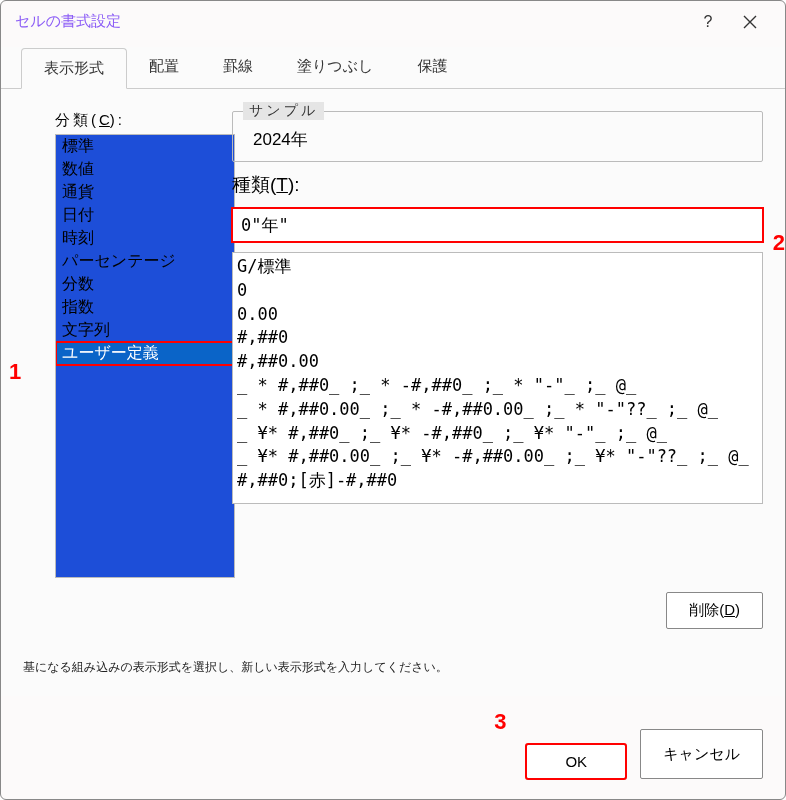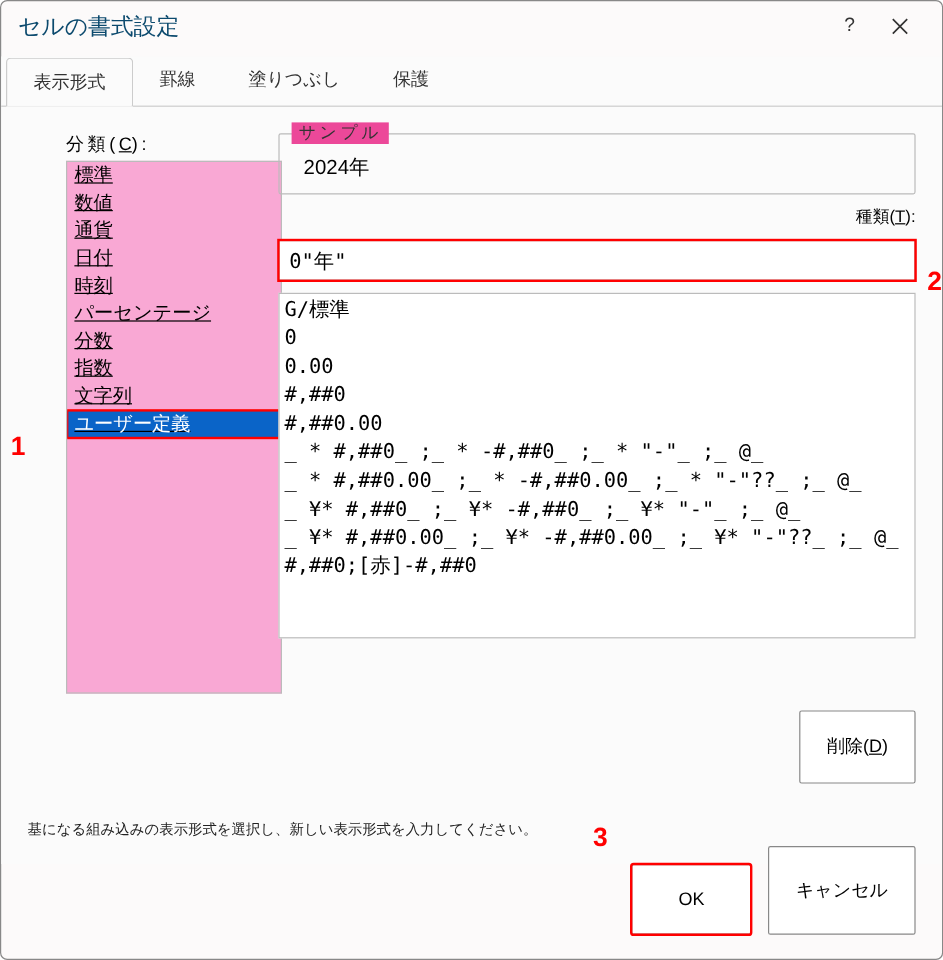--- a/index.html
+++ b/index.html
@@ -1,48 +1,48 @@
 <!DOCTYPE html>
 <html><head>
 <meta charset="utf-8">
 <style>
 * { box-sizing: border-box; margin: 0; padding: 0; }
 body { font-family: "Meiryo", "Yu Gothic", sans-serif; font-size: 14px; background: #fff; }
 .dialog { width: 786px; height: 800px; border: 1px solid #888; border-radius: 6px; background: #fcfafa; position: relative; }
 .titlebar { height: 42px; display: flex; align-items: center; padding: 0 14px; border-bottom: 1px solid transparent; }
-.titlebar .title { flex: 1; font-size: 19px; color: #0c4a6e; font-family: Liberation Serif, serif; }
+.titlebar .title { flex: 1; font-size: 15px; color: #8b5cf6; font-family: Liberation Serif, serif; }
 .titlebar .help-btn, .titlebar .close-btn { width: 42px; height: 32px; display: flex; align-items: center; justify-content: center; background: none; border: none; font-size: 16px; cursor: pointer; color: #333; }
 .titlebar .close-btn svg { width: 14px; height: 14px; }
 
 .client { padding: 0 0 20px 0; background: #fbfbfb; }
-.tabs { display: flex; border-bottom: 1px solid #ccc; padding-left: 4px; margin-top: 4px; }
+.tabs { display: flex; border-bottom: 1px solid #ccc; padding-left: 20px; margin-top: 4px; }
 .tab { padding: 10px 22px; cursor: pointer; color: #333; font-size: 15px; }
 .tab.active { border: 1px solid #ccc; border-bottom: 1px solid #fbfbfb; background: #fbfbfb; position: relative; top: 1px; border-radius: 4px 4px 0 0; }
 
 .content { padding: 22px 22px 0 22px; display: flex; gap: 20px; }
 .left { width: 157px; margin-left: 32px; }
 .left-label { margin-bottom: 4px; font-size: 15px; letter-spacing: 3px; }
 .left-label .key { text-decoration: underline; letter-spacing: 0; }
-.category-list { width: 180px; height: 444px; border: 1px solid #bbb; background: #f9a8d4; overflow-y: scroll; text-decoration: underline; }
+.category-list { width: 180px; height: 444px; border: 1px solid #bbb; background: #1d4ed8; overflow-y: scroll; }
 .category-list .item { padding: 1px 6px; font-size: 16px; cursor: pointer; white-space: nowrap; }
 .category-list .item.selected { background: #0a64c8; color: #fff; }
 
 .right { flex: 1; display: flex; flex-direction: column; gap: 10px; }
 .sample-box { border: 1px solid #bbb; border-radius: 2px; padding: 16px 14px 10px 14px; position: relative; }
-.sample-legend { position: absolute; top: -10px; left: 10px; background: #ec4899; padding: 0 6px; font-size: 14px; color: #333; letter-spacing: 3px; }
+.sample-legend { position: absolute; top: -10px; left: 10px; background: #e5e5e5; padding: 0 6px; font-size: 14px; color: #333; letter-spacing: 3px; }
 .sample-value { font-size: 17px; padding-left: 6px; }
 
-.type-label { font-size: 14px; text-align: right; }
+.type-label { font-size: 19px; }
 .type-label .key { text-decoration: underline; }
 .type-input { width: 100%; padding: 6px 8px; font-size: 17px; border: 1px solid #999; font-family: monospace, sans-serif; }
-.type-list { width: 100%; height: 288px; border: 1px solid #bbb; background: #fff; overflow-y: scroll; font-family: monospace, sans-serif; font-size: 17px; padding: 2px 4px; line-height: 1.4; }
+.type-list { width: 100%; height: 252px; border: 1px solid #bbb; background: #fff; overflow-y: scroll; font-family: monospace, sans-serif; font-size: 17px; padding: 2px 4px; line-height: 1.4; }
 .type-list .opt { white-space: nowrap; cursor: pointer; }
 
 .delete-row { display: flex; justify-content: flex-end; padding: 14px 22px 0 22px; }
-.btn { padding: 20px 22px; border: 1px solid #888; background: #fff; font-size: 15px; cursor: pointer; border-radius: 2px; }
+.btn { padding: 8px 22px; border: 1px solid #888; background: #fff; font-size: 15px; cursor: pointer; border-radius: 2px; }
 .btn .key { text-decoration: underline; }
 
 .hint { padding: 30px 22px 0 22px; font-size: 12px; color: #222; }
 
 .footer { position: absolute; bottom: 20px; right: 22px; display: flex; gap: 14px; }
 
 
 .marker { position: absolute; color: #ff0000; font-weight: bold; font-family: Arial, sans-serif; font-size: 22px; pointer-events: none; }
 .red-box { outline: 2px solid #ff0000; outline-offset: -1px; }
 
@@ -65,20 +65,21 @@
       <svg viewBox="0 0 14 14">
           <path d="M1 1 L13 13 M13 1 L1 13" stroke="#333" stroke-width="1.4"></path>
         </svg>
     </button>
   </div>
 
   <div class="client">
 
     <div class="tabs">
       <div class="tab active"><span>表示形式</span></div>
+      <div class="tab"><span>配置</span></div>
       <div class="tab"><span>罫線</span></div>
       <div class="tab"><span>塗りつぶし</span></div>
       <div class="tab"><span>保護</span></div>
     </div>
 
     <div class="content">
 
       <div class="left">
         <div class="left-label">
           <span>分類(</span><span class="key">C</span><span>):</span>

